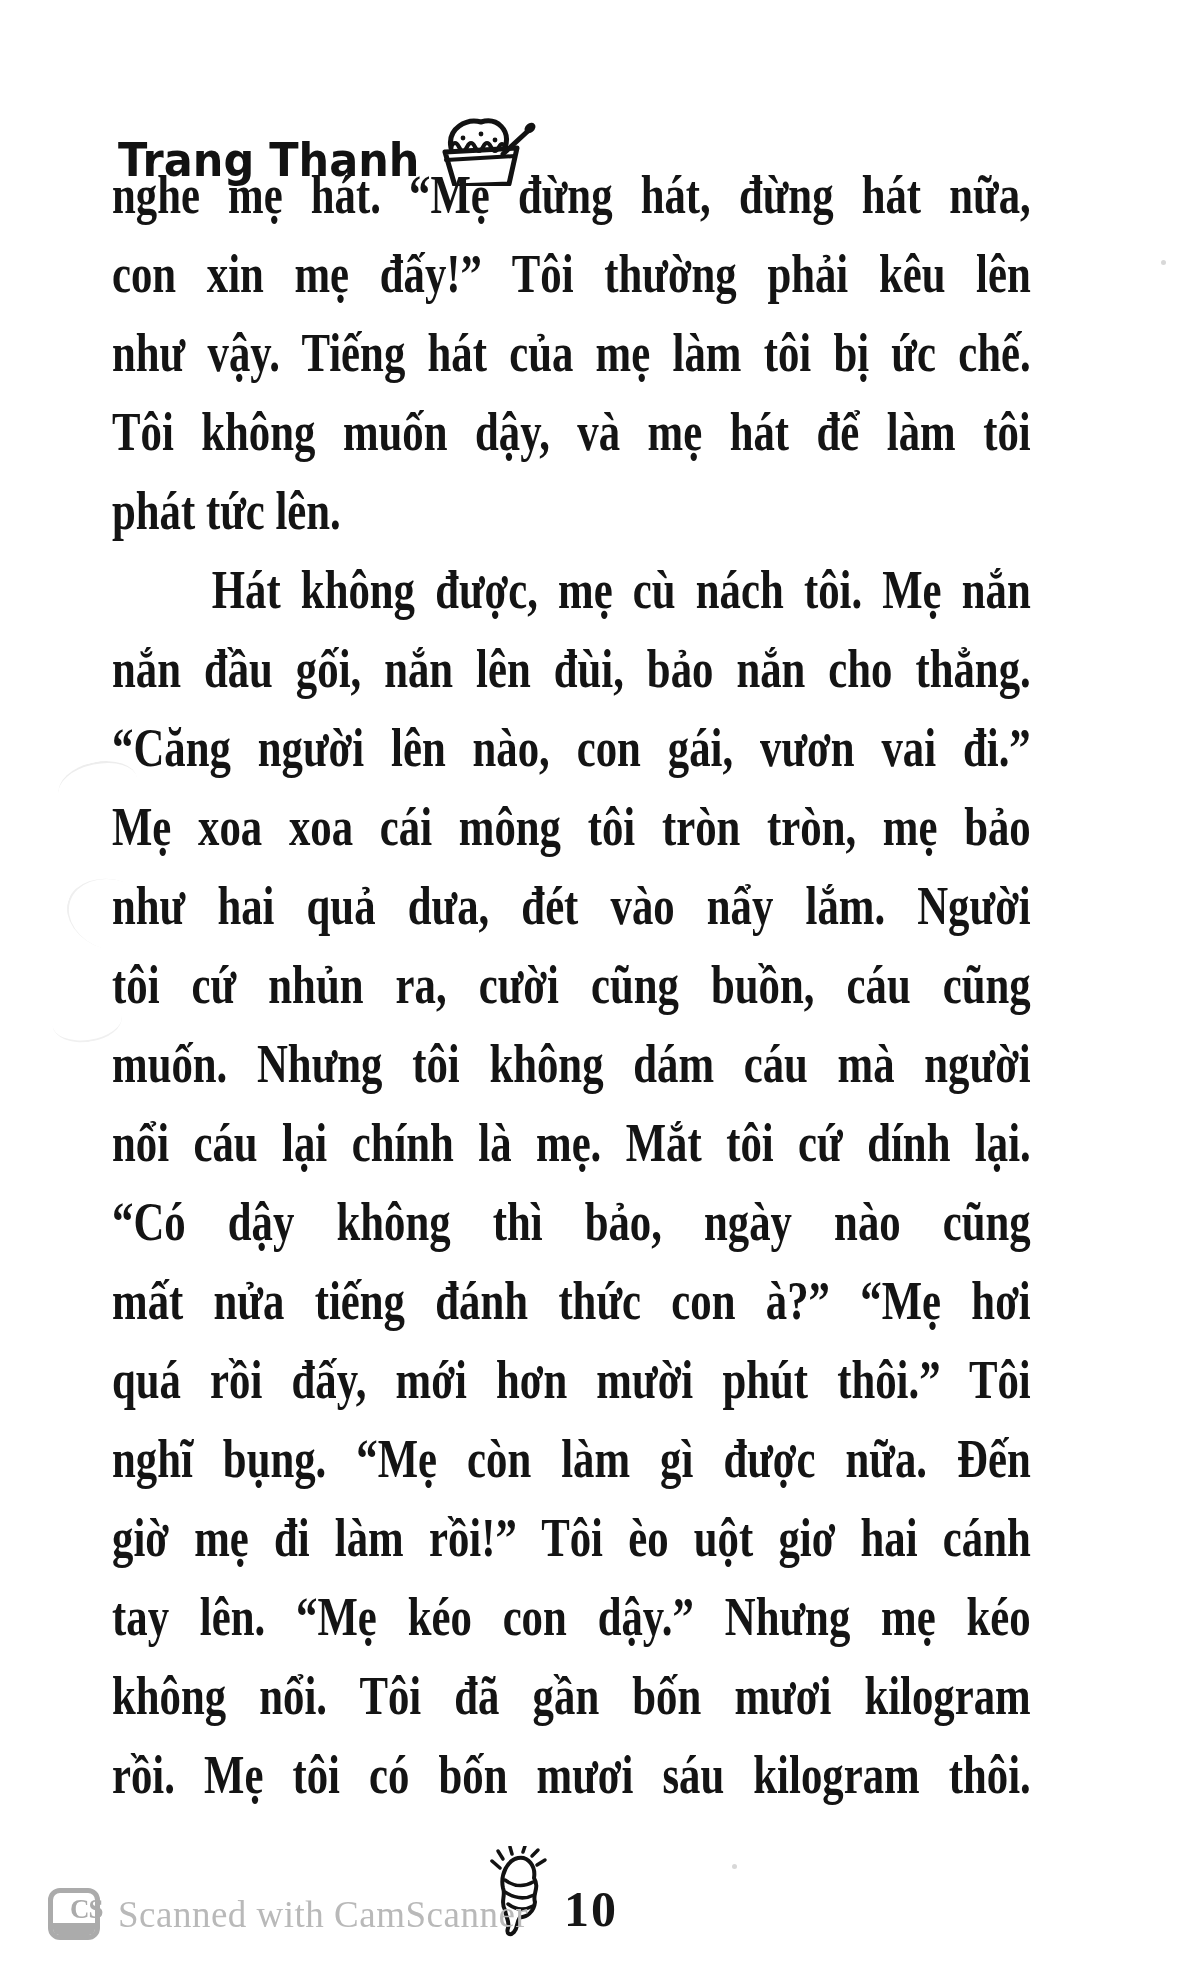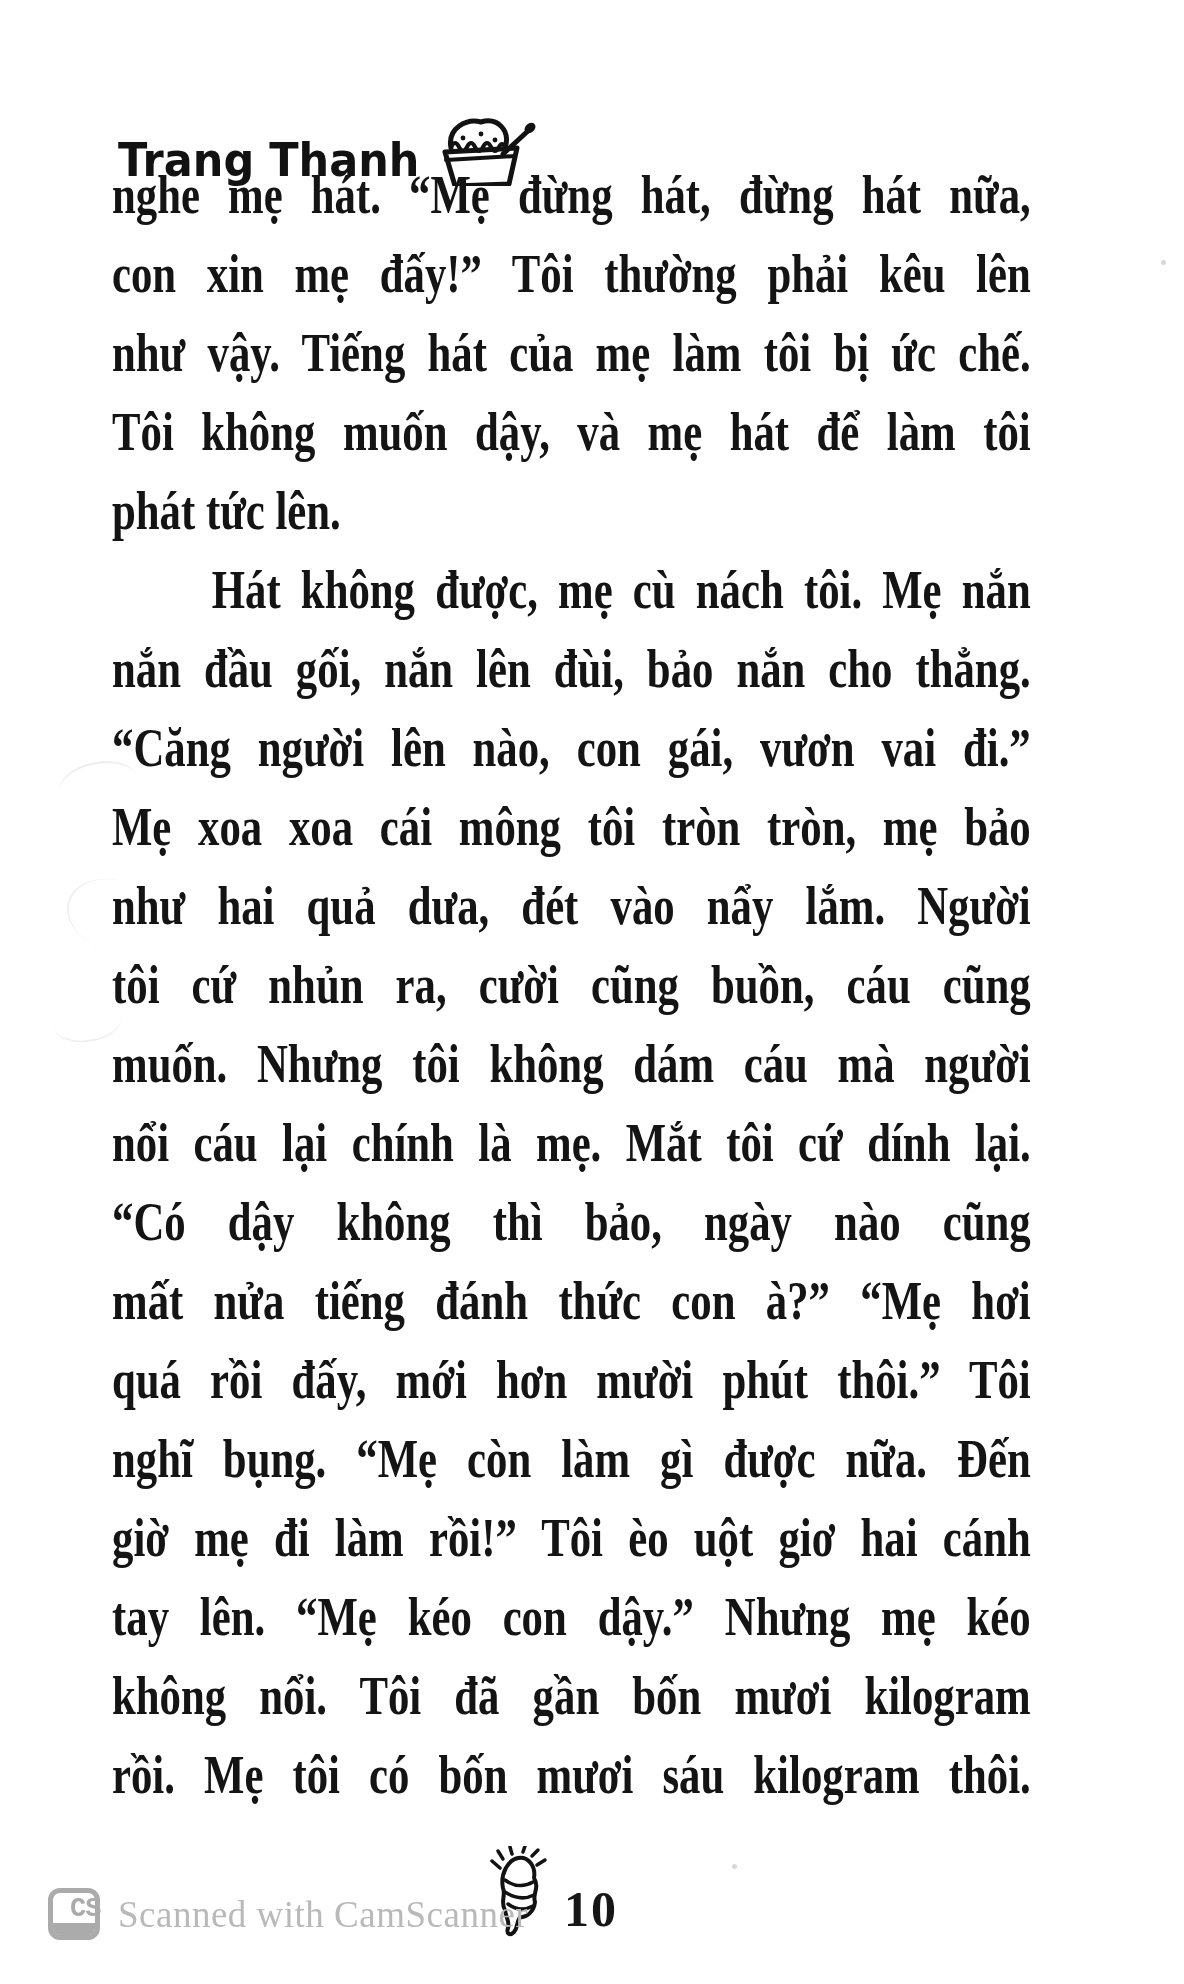--- a/index.html
+++ b/index.html
@@ -80,21 +80,21 @@
     width: 52px; height: 52px;
     box-sizing: border-box;
     border: 5px solid #ababab;
     border-radius: 12px;
     background: #ffffff;
   }
   .cs-logo .cs-text {
     position: absolute;
     left: 0; right: 0; top: 1px;
     text-align: center;
-    font-family: Liberation Mono, monospace;
+    font-family: Liberation Serif, serif;
     font-weight: 700;
     font-size: 27px;
     line-height: 30px;
     color: #ababab;
     letter-spacing: -1px;
     margin-left: 17px;
   }
   .cs-logo .cs-band {
     position: absolute;
     left: 0; right: 0; bottom: 0;

